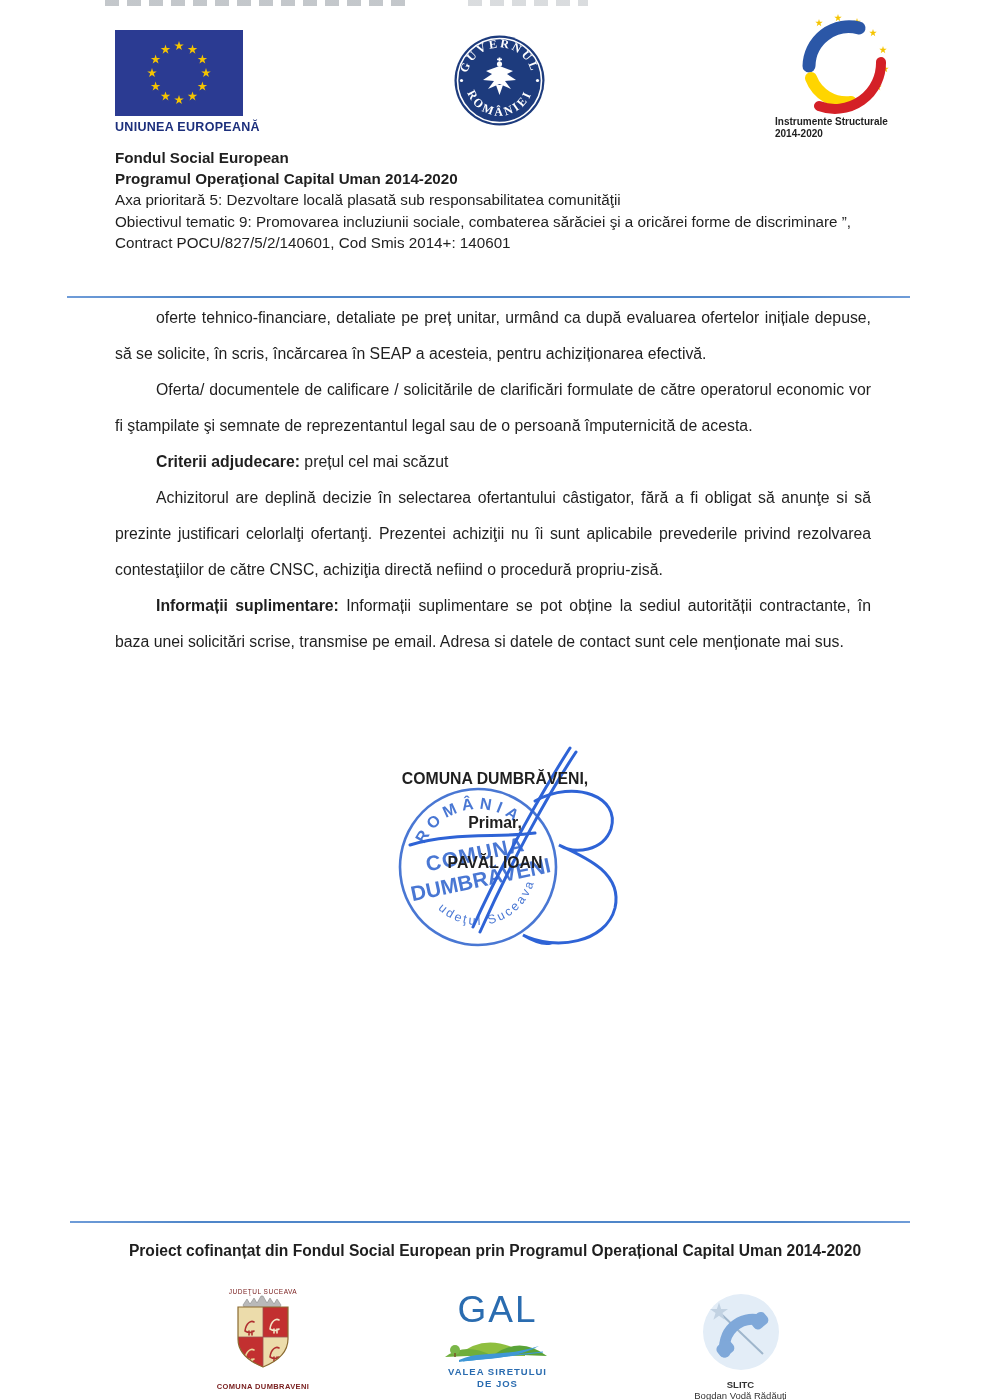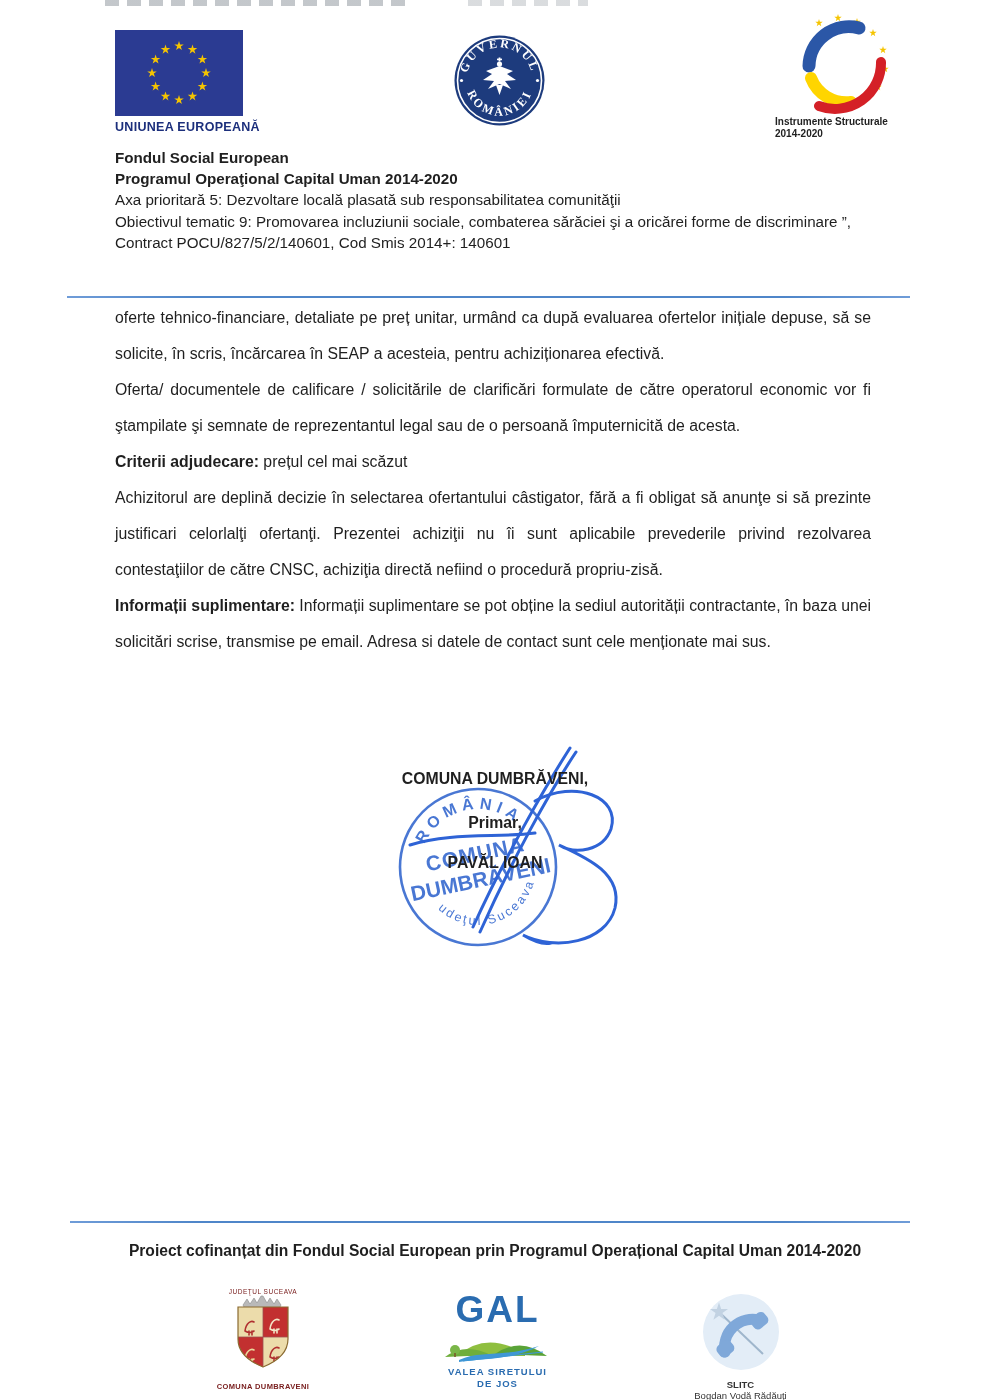--- a/index.html
+++ b/index.html
@@ -26,37 +26,37 @@
   .prog-block .b{font-weight:bold;}
   .title-line .proj-title{font-weight:bold;font-style:italic;}
 
   .rule{position:absolute;height:2px;background:linear-gradient(90deg,#6f9cd8,#4f86c9 15%,#4f86c9 85%,#6f9cd8);}
   .rule-top{left:67px;top:296px;width:843px;}
   .rule-bottom{left:70px;top:1221px;width:840px;}
 
   
   .body-text{position:absolute;left:115px;top:300px;width:756px;font-size:15.8px;line-height:36px;}
   .body-text p{margin:0;text-align:justify;}
-  .body-text .lbl{font-weight:bold;}
+  .body-text .lbl{font-weight:bold;margin-left:41px;}
 
   
   .sig-line{position:absolute;left:0;width:990px;text-align:center;font-weight:bold;font-size:15.8px;z-index:3;}
   .sig-org{top:770px;}
   .sig-role{top:814px;}
   .sig-name{top:854px;}
   .stamp-wrap{position:absolute;left:383px;top:745px;z-index:2;}
 
   
   .cofinance{position:absolute;left:0;top:1242px;width:990px;text-align:center;font-weight:bold;font-size:15.6px;}
   .flogo{position:absolute;text-align:center;}
   .coa-logo{left:198px;top:1288px;width:130px;}
   .coa-top{font-size:6.5px;color:#7a2020;letter-spacing:.5px;}
   .coa-bottom{font-size:7.5px;font-weight:bold;color:#7a2020;letter-spacing:.4px;margin-top:1px;}
   .gal-logo{left:430px;top:1292px;width:135px;}
-  .gal-title{font-size:37px;font-weight:bold;color:#2a6cb0;letter-spacing:2px;line-height:36px;}
+  .gal-title{font-size:37px;font-weight:normal;color:#2a6cb0;letter-spacing:2px;line-height:36px;}
   .gal-sub{font-size:9.5px;font-weight:bold;color:#2a6cb0;letter-spacing:1px;line-height:11.5px;}
   .slitc-logo{left:668px;top:1292px;width:145px;}
   .slitc-l1{font-size:9.5px;font-weight:bold;color:#333;margin-top:1px;}
   .slitc-l2{font-size:9.5px;color:#333;}
 </style>
 </head>
 <body>
 
 <div class="page">
   <div class="scan-noise noise-a"></div>

